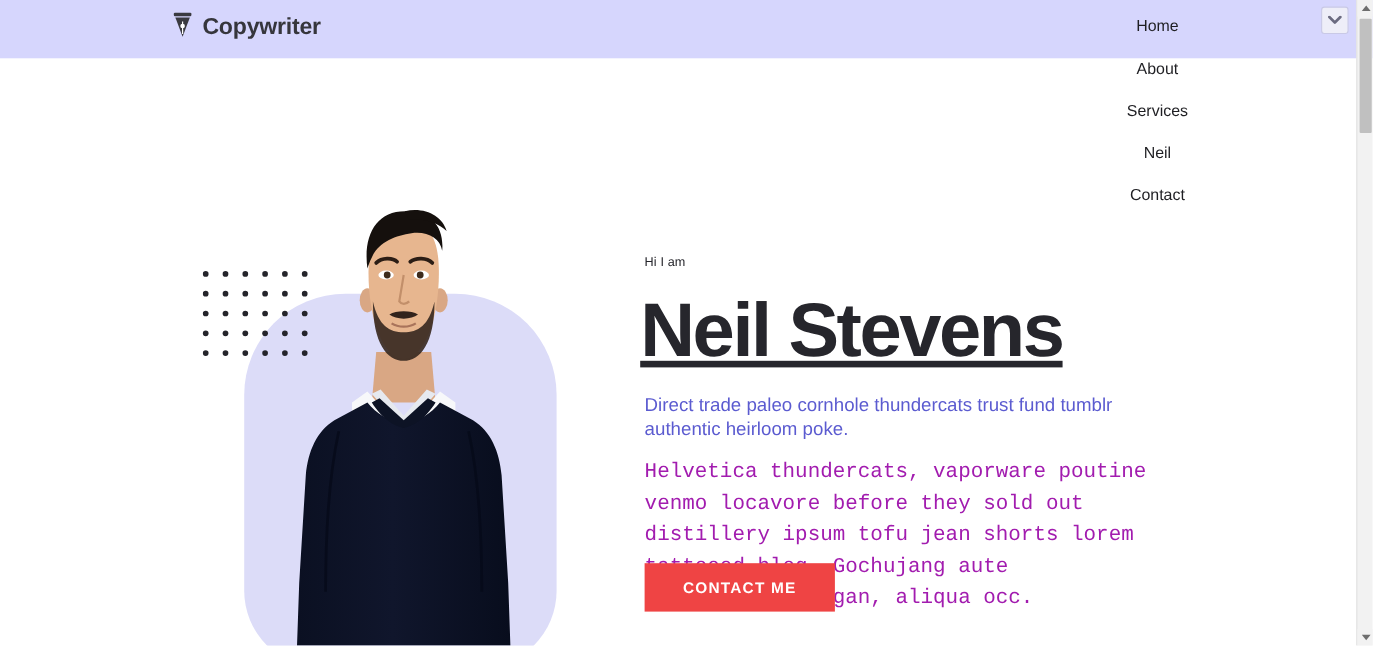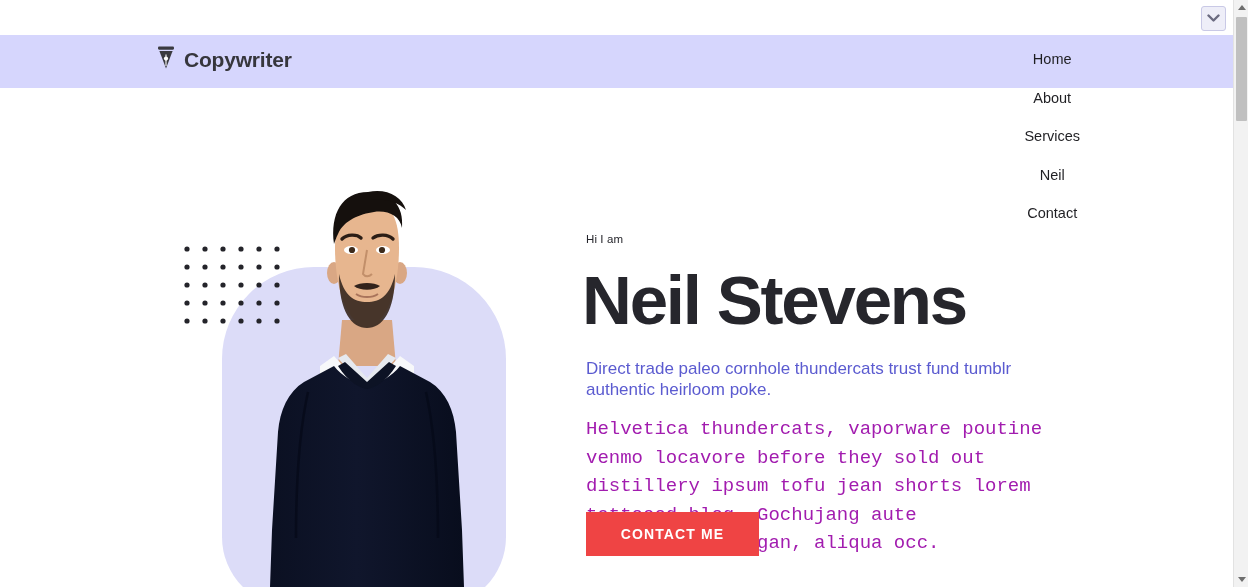--- a/index.html
+++ b/index.html
@@ -21,21 +21,20 @@
   
   .site-header {
     position: absolute;
     top: 0; left: 0;
     width: 1248px;
     height: 53px;
     background: #d6d6fd;
     display: flex;
     align-items: center;
     z-index: 20;
-    margin-top: 35px;
   }
   .brand {
     position: absolute;
     left: 156px;
     top: 11px;
     display: flex;
     align-items: center;
     gap: 8px;
     text-decoration: none;
   }
@@ -180,20 +179,21 @@
   }
   .hero-title {
     position: absolute;
     top: 212px; left: -4px;
     font-size: 69px;
     font-weight: bold;
     color: #26262c;
     letter-spacing: -2.2px;
     line-height: 1.05;
     white-space: nowrap;
+    text-decoration: underline;
   }
   .hero-lead {
     position: absolute;
     top: 305px; left: 0;
     width: 432px;
     font-size: 17px;
     color: #5b5bd0;
     line-height: 1.25;
   }
   .hero-body {

